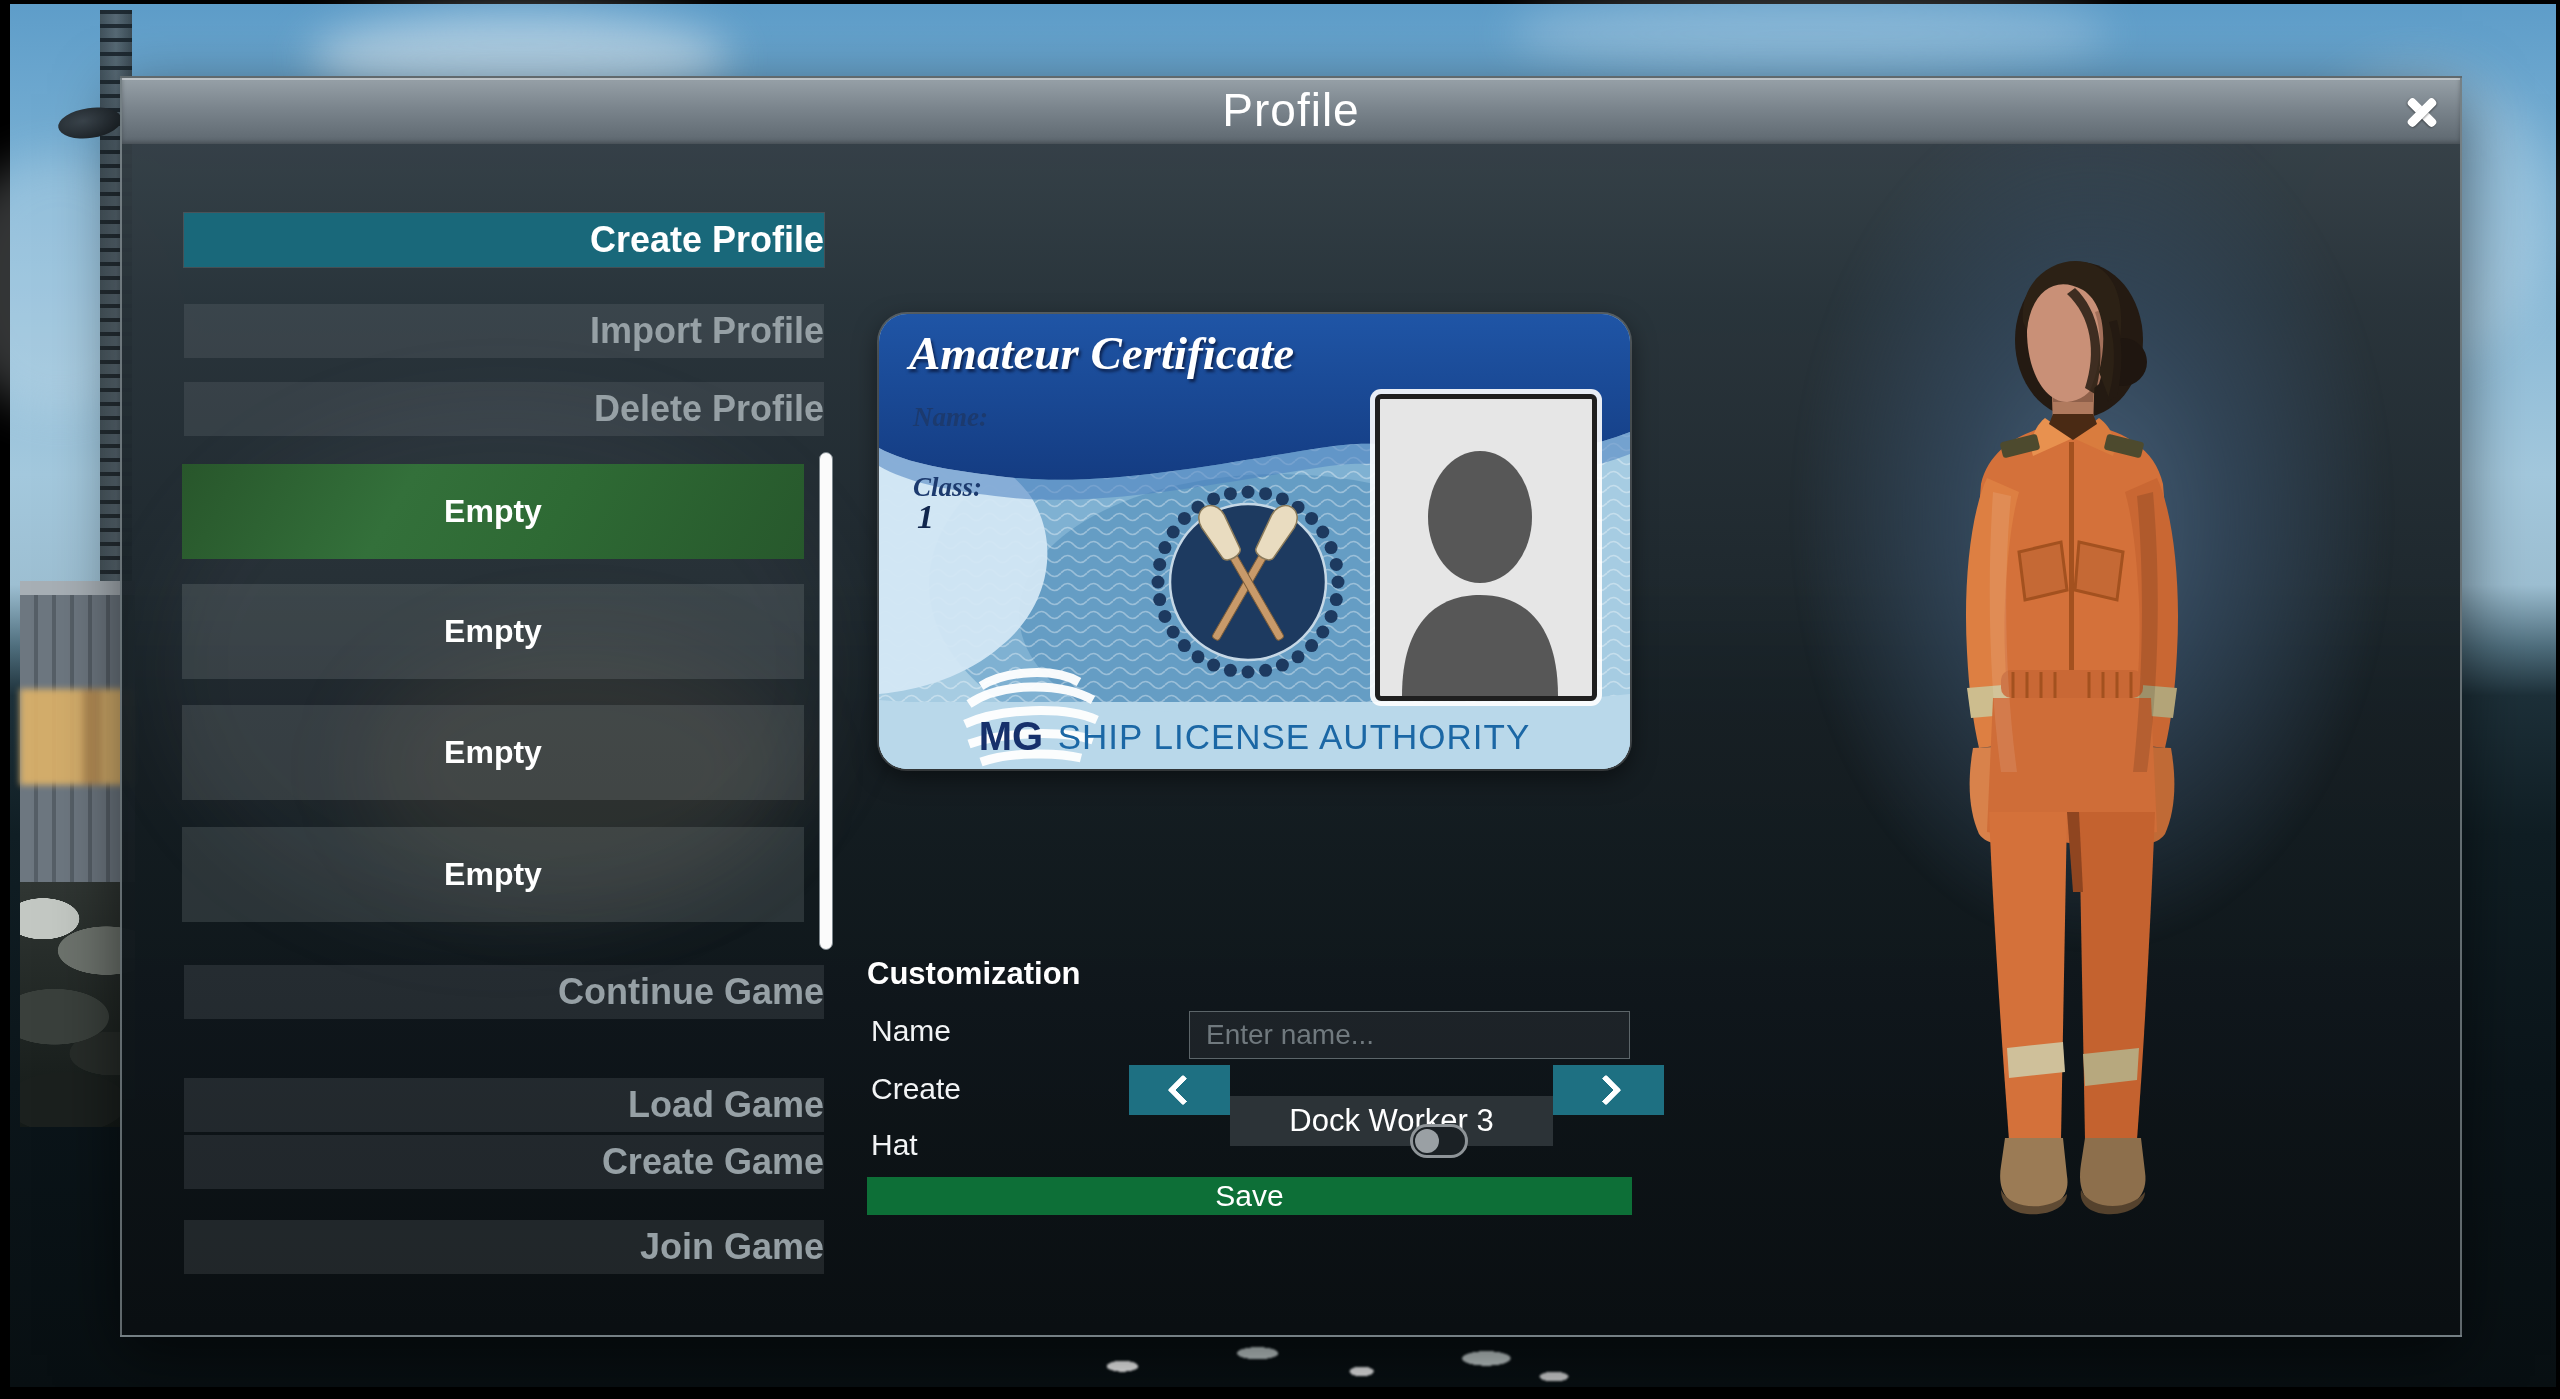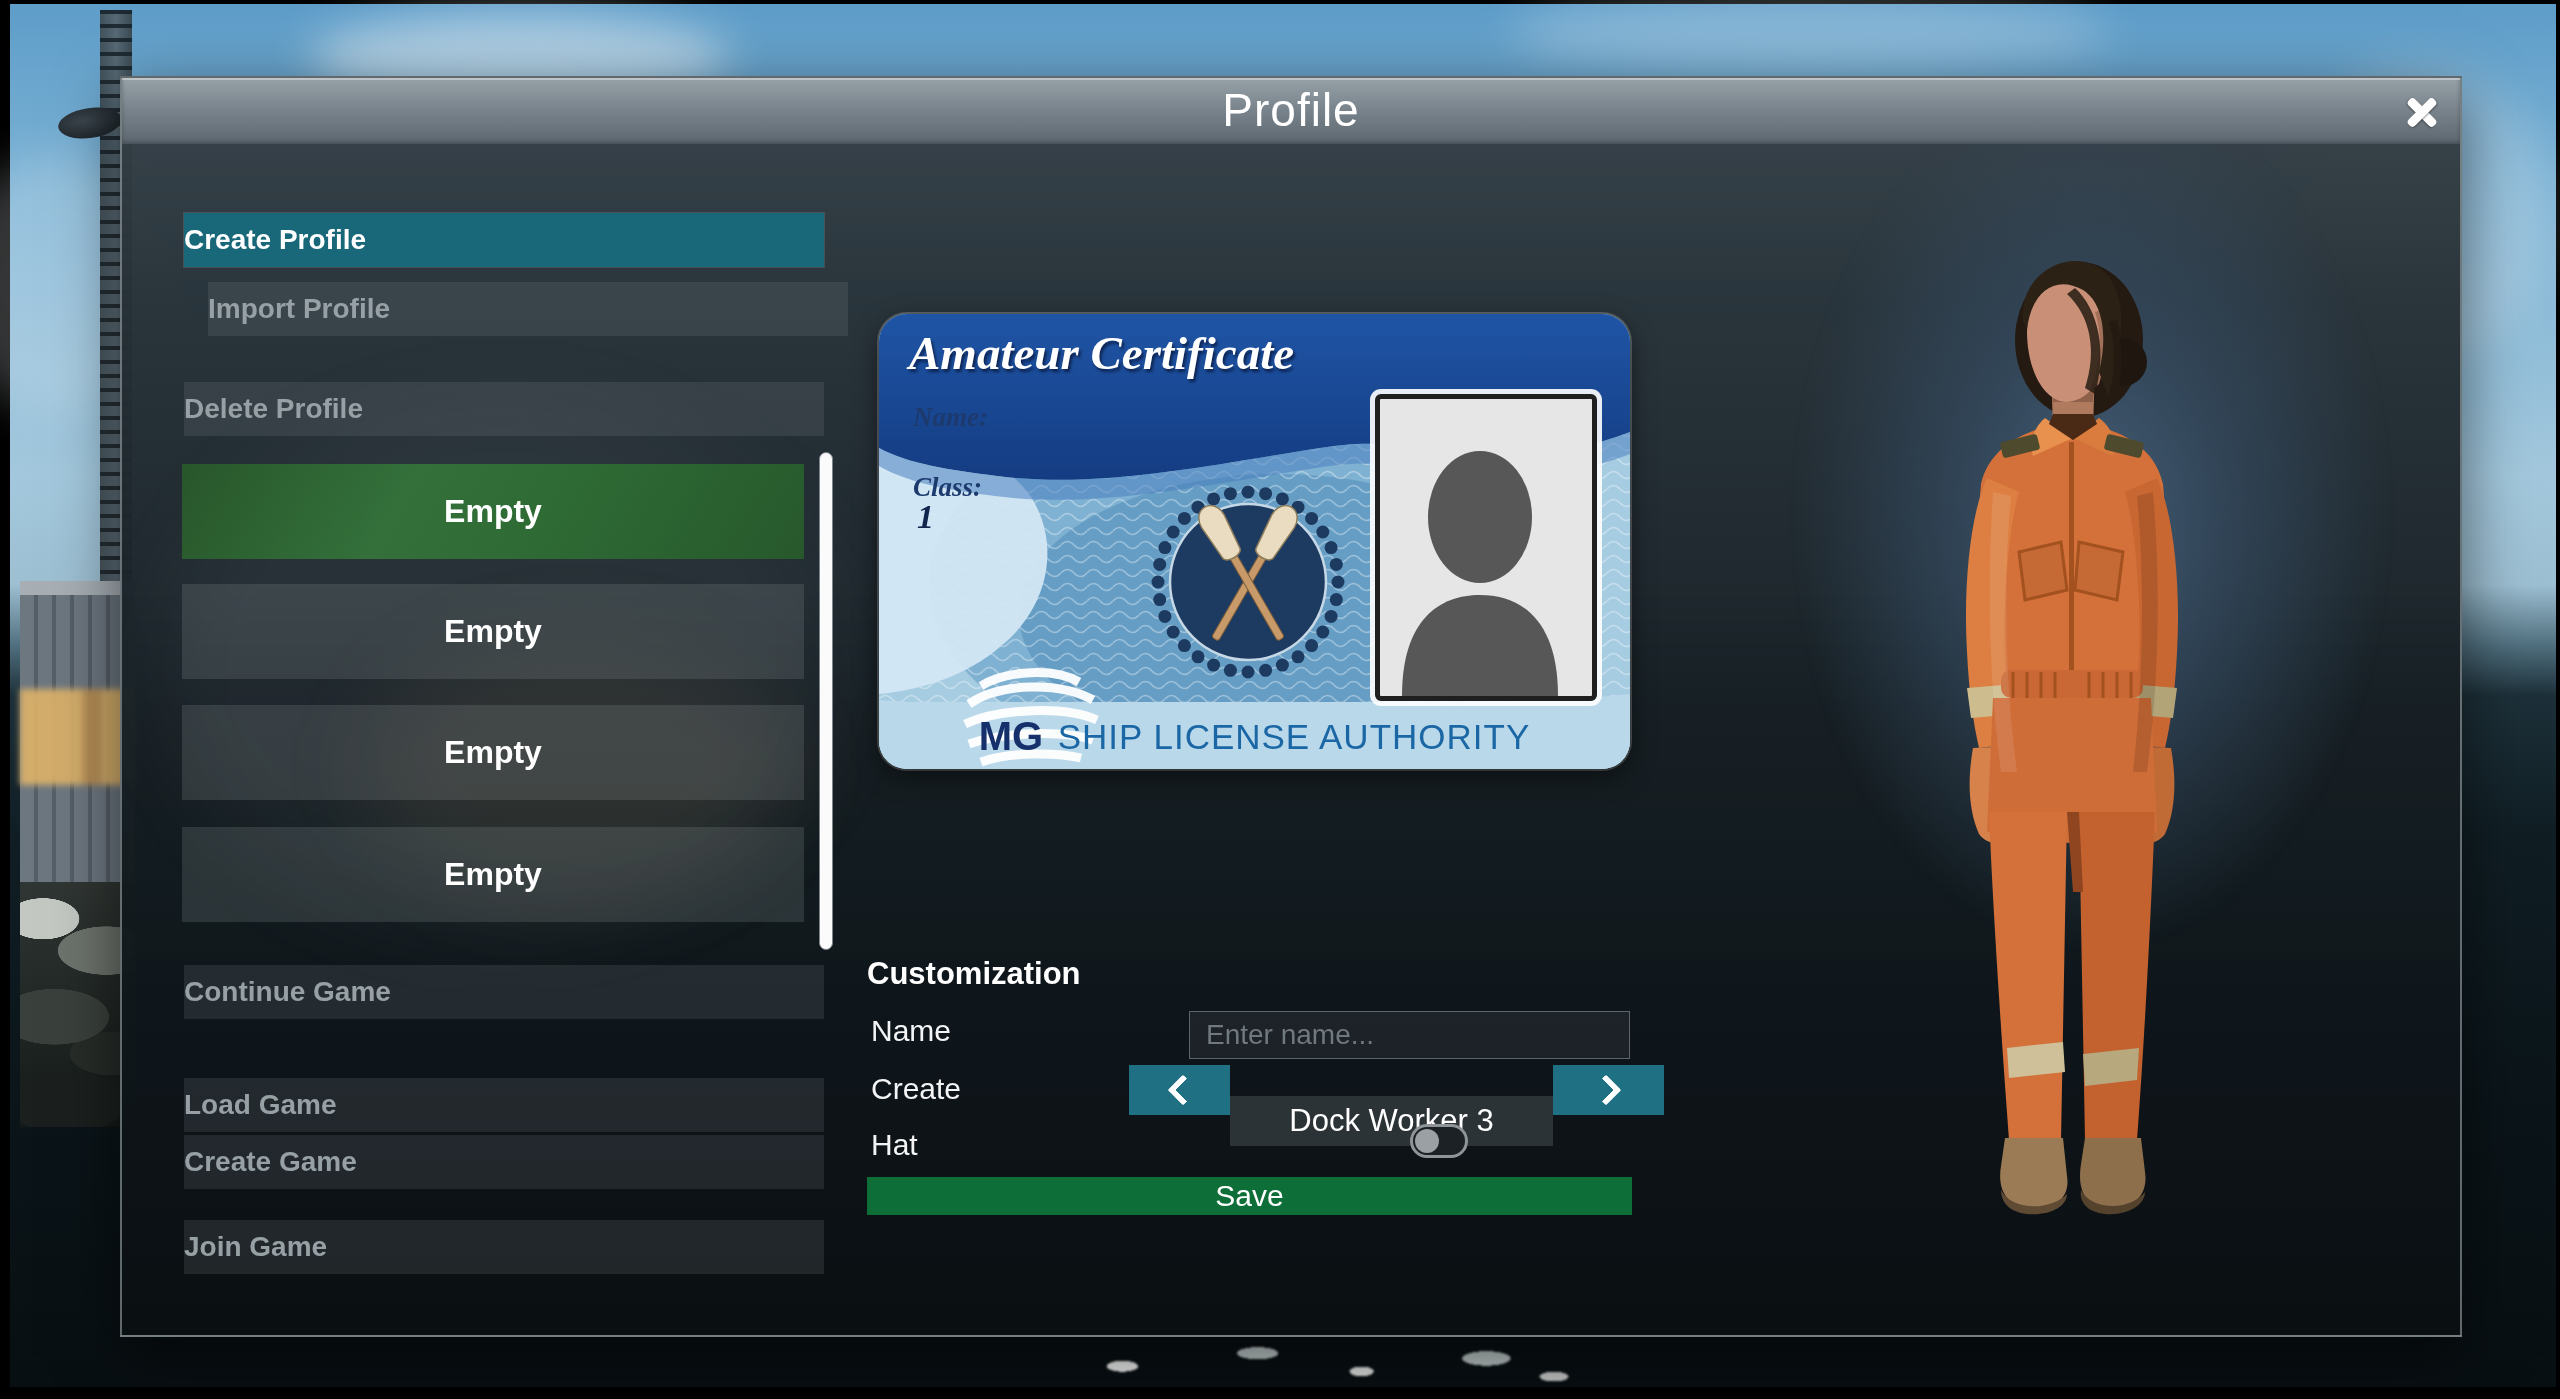--- a/index.html
+++ b/index.html
@@ -51,22 +51,22 @@
     box-shadow:inset 0 2px 0 rgba(255,255,255,0.4), inset 0 -2px 4px rgba(0,0,0,0.25);}
   #title{position:absolute;left:0;top:0;width:100%;height:66px;line-height:64px;text-align:center;
     color:#fff;font-size:46px;font-weight:400;letter-spacing:1px;}
   #close-btn{position:absolute;right:14px;top:10px;width:48px;height:48px;cursor:pointer;}
   #close-btn .x1,#close-btn .x2{position:absolute;left:6px;top:20px;width:36px;height:9px;border-radius:4px;
     background:#fff;box-shadow:0 1px 2px rgba(0,0,0,.4);}
   #close-btn .x1{transform:rotate(45deg);} #close-btn .x2{transform:rotate(-45deg);}
 
   
   .menu-btn{position:absolute;left:62px;width:640px;height:54px;box-sizing:border-box;
-    background:rgba(140,150,155,0.17);color:#96a0a5;font-size:28px;font-weight:700;
-    text-align:left;line-height:54px;cursor:pointer;}
+    background:rgba(140,150,155,0.17);color:#96a0a5;font-size:36px;font-weight:700;
+    text-align:right;line-height:54px;cursor:pointer;}
   .menu-btn.primary{background:#19687a;color:#ffffff;box-shadow:0 0 0 1px rgba(255,255,255,0.12);}
   .slot{position:absolute;left:60px;width:622px;height:95px;background:rgba(150,158,162,0.20);
     color:#fff;font-size:32px;font-weight:700;text-align:center;line-height:95px;cursor:pointer;}
   .slot.selected{background:linear-gradient(120deg,#28562b 0%,#33703a 35%,#2e6a34 60%,#27582c 100%);}
   #scroll-thumb{position:absolute;left:697px;top:374px;width:14px;height:498px;border-radius:7px;
     background:#fbfbfb;border:1px solid #7b858b;box-sizing:border-box;cursor:pointer;}
 
   
   #card{position:absolute;left:757px;top:236px;width:751px;height:455px;border-radius:28px;
     overflow:hidden;box-shadow:0 8px 24px rgba(0,0,0,0.5),0 0 0 2px rgba(255,255,255,0.25);}
@@ -201,21 +201,21 @@
 
     <div id="titlebar">
       <div id="title">Profile</div>
     </div>
     <div id="close-btn">
       <div class="x1"></div>
       <div class="x2"></div>
     </div>
 
     <div class="menu-btn primary" style="top:135px;">Create Profile</div>
-    <div class="menu-btn" style="top:204px;margin-left:24px;">Import Profile</div>
+    <div class="menu-btn" style="top:226px;">Import Profile</div>
     <div class="menu-btn" style="top:304px;">Delete Profile</div>
 
     <div class="slot selected" style="top:386px;">Empty</div>
     <div class="slot" style="top:506px;">Empty</div>
     <div class="slot" style="top:627px;">Empty</div>
     <div class="slot" style="top:749px;">Empty</div>
     <div id="scroll-thumb"></div>
 
     <div class="menu-btn" style="top:887px;">Continue Game</div>
     <div class="menu-btn" style="top:972px;margin-top:28px;">Load Game</div>

